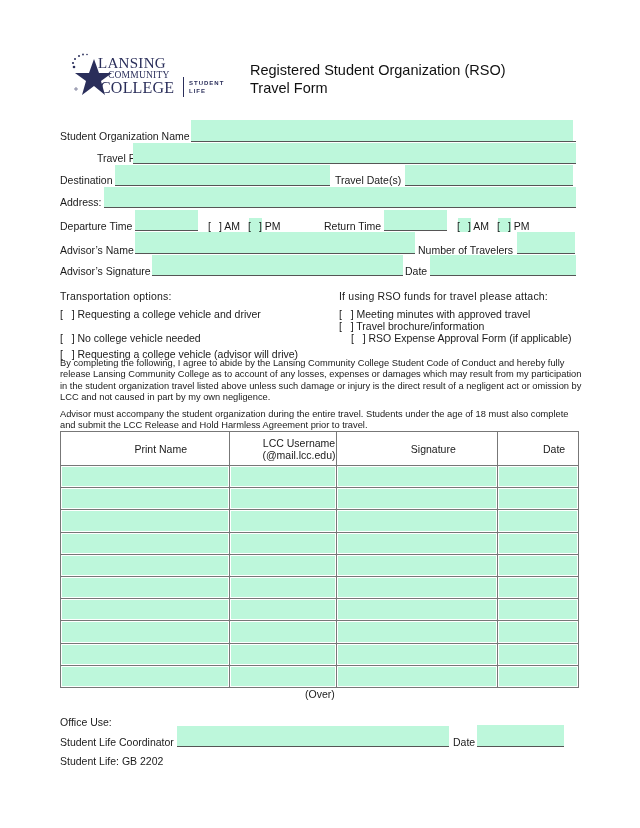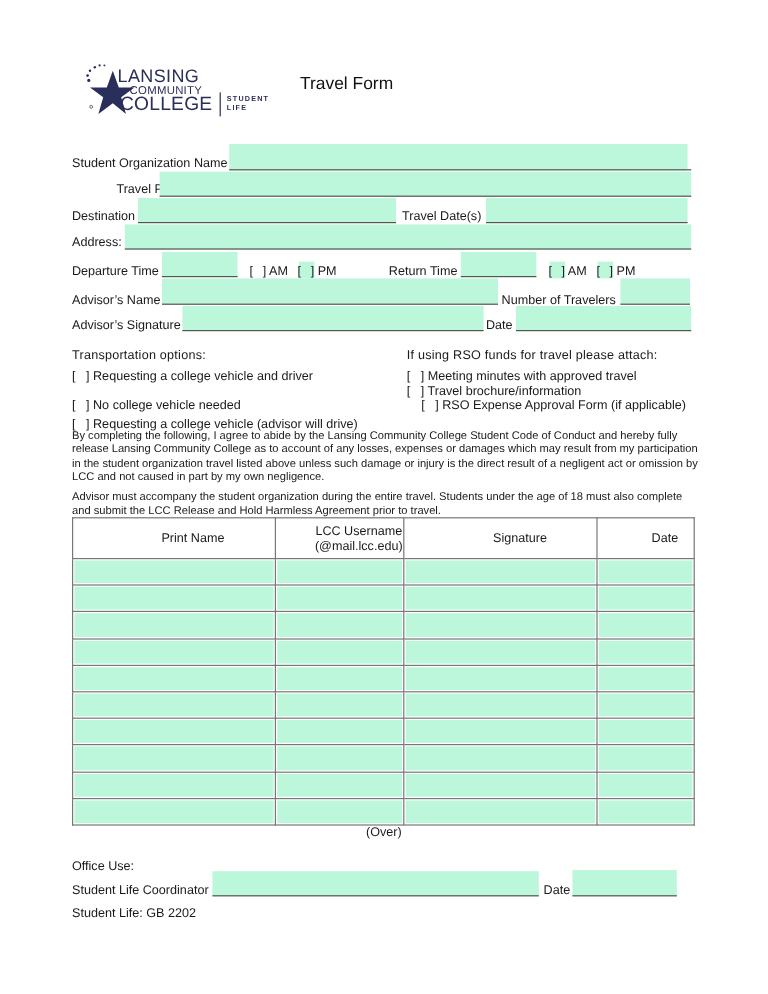--- a/index.html
+++ b/index.html
@@ -4,21 +4,21 @@
 <style>
   * { box-sizing: border-box; margin: 0; padding: 0; }
   html, body { width: 640px; height: 828px; background: #ffffff; }
   body { position: relative; font-family: "Liberation Sans", sans-serif; color: #1a1a1a; font-size: 10.5px; overflow: hidden; }
   .abs { position: absolute; }
   .fill { position: absolute; background: #bdf7db; }
   .uline { position: absolute; border-bottom: 1px solid #555; height: 1px; }
   .lbl { position: absolute; font-size: 10.5px; white-space: nowrap; line-height: 12px; }
   .title { position: absolute; left: 250px; top: 61px; font-size: 14.5px; line-height: 18px; color: #111; }
   .logo { position: absolute; left: 70px; top: 53px; width: 170px; height: 50px; }
-  .logo-text { position: absolute; font-family: Liberation Sans, sans-serif; color: #2a2e5a; }
+  .logo-text { position: absolute; font-family: Liberation Serif, serif; color: #2a2e5a; }
   .para { position: absolute; left: 60px; width: 522px; font-size: 9.3px; line-height: 11.3px; }
   table.sig { position: absolute; left: 60px; top: 431px; width: 519px; border-collapse: collapse; }
   table.sig th { height: 34px; font-weight: normal; font-size: 10.5px; line-height: 12px; border: 1px solid #777; background: #fff; text-align: center; padding-left: 32px; }
   table.sig td { height: 22.2px; border: 1px solid #777; padding: 1px; }
   table.sig td .cell { width: 100%; height: 100%; background: #bdf7db; }
   .chk { position: absolute; font-size: 10.5px; line-height: 12px; white-space: nowrap; }
   .sm-fill { position: absolute; background: #bdf7db; width: 13px; height: 14px; }
 </style>
 </head>
 <body>
@@ -36,20 +36,21 @@
   </svg>
   <div class="logo-text" style="left:28px;top:2px;font-size:15px;letter-spacing:0.3px;">LANSING</div>
   <div class="logo-text" style="left:38px;top:17px;font-size:9.5px;letter-spacing:0.2px;">COMMUNITY</div>
   <div class="logo-text" style="left:30px;top:26px;font-size:16px;letter-spacing:0.2px;">COLLEGE</div>
   <div class="abs" style="left:113px;top:24px;width:1px;height:20px;background:#2a2e5a;"></div>
   <div class="abs" style="left:119px;top:27px;font-size:6px;font-weight:bold;letter-spacing:1px;color:#2a2e5a;">STUDENT</div>
   <div class="abs" style="left:119px;top:35px;font-size:6px;font-weight:bold;letter-spacing:1px;color:#2a2e5a;">LIFE</div>
 </div>
 
 <div class="title">
+  <div>Registered Student Organization (RSO)</div>
   <div>Travel Form</div>
 </div>
 
 <div class="lbl" style="left:60px;top:130px;">Student Organization Name</div>
 <div class="fill" style="left:191px;top:120px;width:382px;height:22px;"></div>
 <div class="uline" style="left:191px;top:141px;width:385px;"></div>
 
 <div class="lbl" style="left:56px;top:152px;margin-left:41px;">Travel Purpose</div>
 <div class="fill" style="left:133px;top:143px;width:443px;height:21px;"></div>
 <div class="uline" style="left:133px;top:163px;width:443px;"></div>

